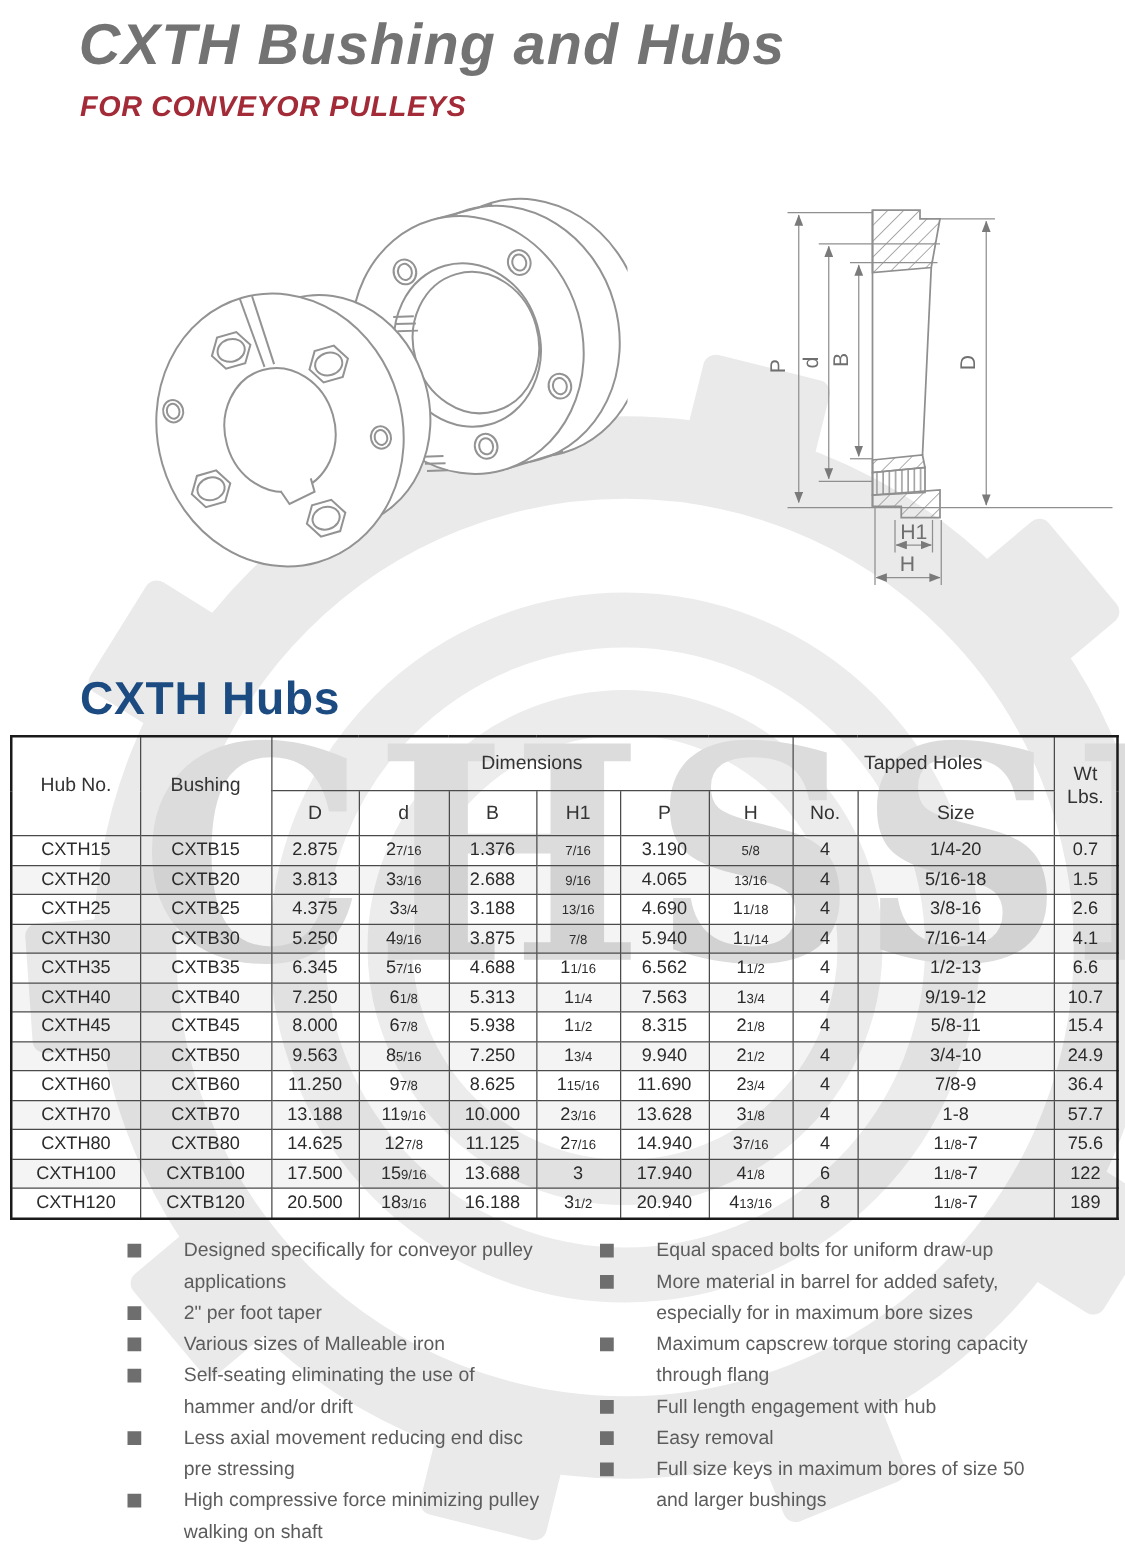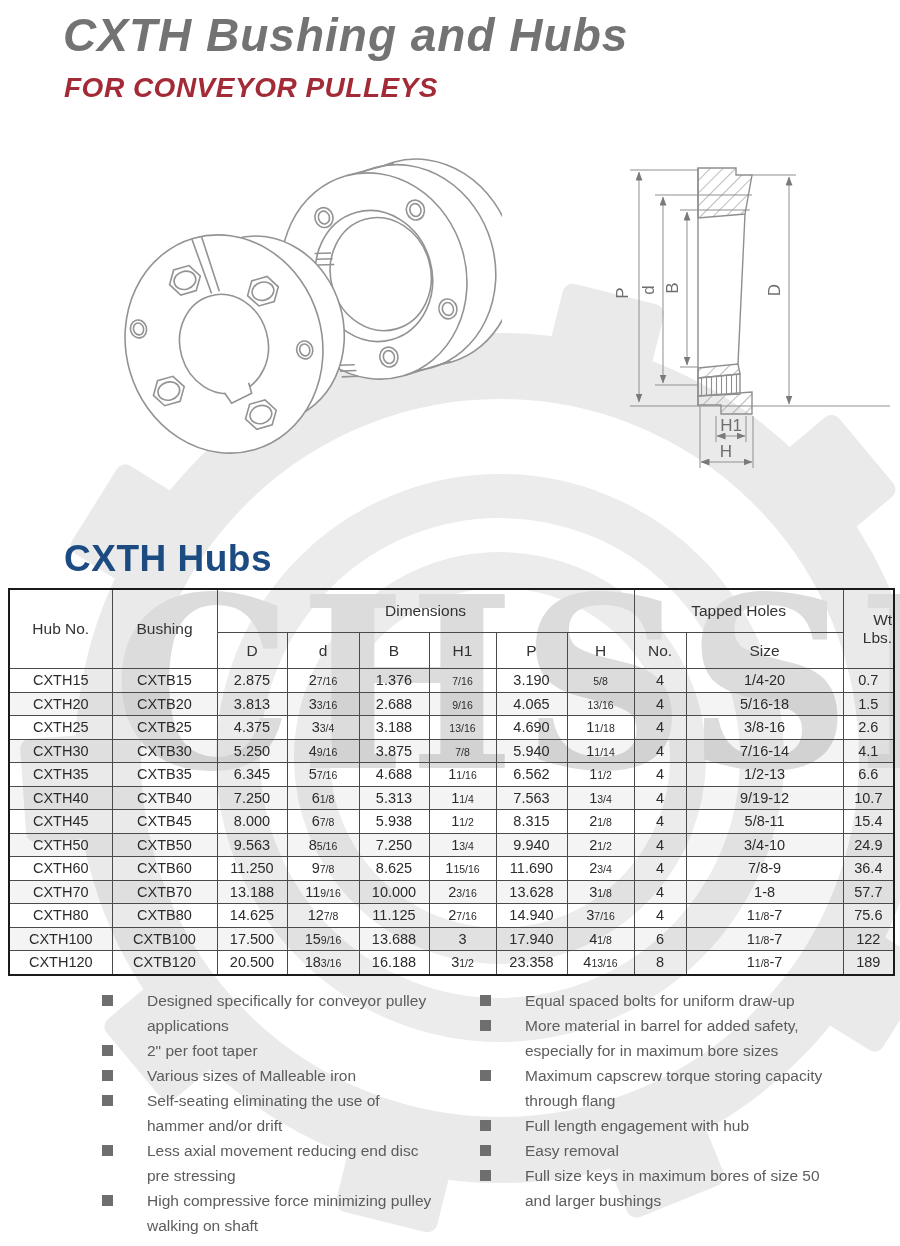--- a/index.html
+++ b/index.html
@@ -7,41 +7,41 @@
         font-family:"Liberation Sans",sans-serif;color:#2e2e2e;}
   
   .wm-gear{position:absolute;left:0;top:0;z-index:0;}
   .wm-text{position:absolute;left:112px;top:566px;z-index:0;
            font-family:"DejaVu Serif",serif;font-weight:bold;font-size:228px;
            letter-spacing:6px;color:#dcdcdc;line-height:1;transform:scaleY(1.04);
            transform-origin:top left;white-space:nowrap;}
   
   .title{position:absolute;left:63px;top:8px;z-index:2;font-size:46px;font-weight:800;
          font-style:italic;color:#737373;letter-spacing:1px;white-space:nowrap;}
-  .subtitle{position:absolute;left:64px;top:72px;z-index:2;font-size:28px;font-weight:bold;
+  .subtitle{position:absolute;left:64px;top:72px;z-index:2;font-size:23px;font-weight:bold;
             font-style:italic;color:#a32b38;letter-spacing:.5px;white-space:nowrap;}
   
   .fig-iso{position:absolute;left:72px;top:148px;z-index:1;}
   .fig-sec{position:absolute;left:600px;top:138px;z-index:1;}
   .fig-sec text{font-family:"Liberation Sans",sans-serif;fill:#6f6f6f;}
   
   .section-heading{position:absolute;left:16px;top:538px;z-index:2;font-size:37px;
                    font-weight:bold;color:#1b4b80;letter-spacing:.5px;margin-left:48px;}
   
   .tbl-wrap{position:absolute;left:8px;top:588px;z-index:2;}
   table{border-collapse:collapse;table-layout:fixed;width:885px;background:transparent;}
   th,td{border:1px solid #4a4a4a;text-align:center;vertical-align:middle;
         font-weight:normal;background:transparent;overflow:hidden;white-space:nowrap;}
   thead tr.grp th{height:40px;font-size:15.5px;color:#333;}
   thead tr.sub th{height:33px;font-size:15.5px;color:#333;}
   tbody td{height:20.5px;font-size:14.5px;color:#2b2b2b;}
   tbody tr:nth-child(even) td{background:rgba(0,0,0,0.045);}
   table{border:2px solid #1a1a1a;}
   .fr{font-size:10.5px;letter-spacing:0;}
-  .wt-head{line-height:18px;text-align:right;}
+  .wt-head{line-height:18px;}
   
   .features{position:absolute;left:17px;top:988px;z-index:2;width:900px;display:flex;}
   ul.feat{list-style:none;margin:0;padding:0;}
   ul.feat.left{margin-left:85px;width:330px;}
   ul.feat.right{margin-left:48px;width:360px;}
   ul.feat li{position:relative;padding-left:45px;font-size:15.5px;color:#5c5c5c;
              line-height:25px;}
   ul.feat li::before{content:"";position:absolute;left:0;top:7px;width:11px;height:11px;
              background:#6e6e6e;}
 </style>
@@ -396,21 +396,21 @@
             <td>1<span class="fr">1/8</span>-7</td>
             <td>122</td>
           </tr>
           <tr>
             <td>CXTH120</td>
             <td>CXTB120</td>
             <td>20.500</td>
             <td>18<span class="fr">3/16</span></td>
             <td>16.188</td>
             <td>3<span class="fr">1/2</span></td>
-            <td>23.358</td>
+            <td>20.940</td>
             <td>4<span class="fr">13/16</span></td>
             <td>8</td>
             <td>1<span class="fr">1/8</span>-7</td>
             <td>189</td>
           </tr>
         </tbody>
     </table>
   </div>
 
   <div class="features">

